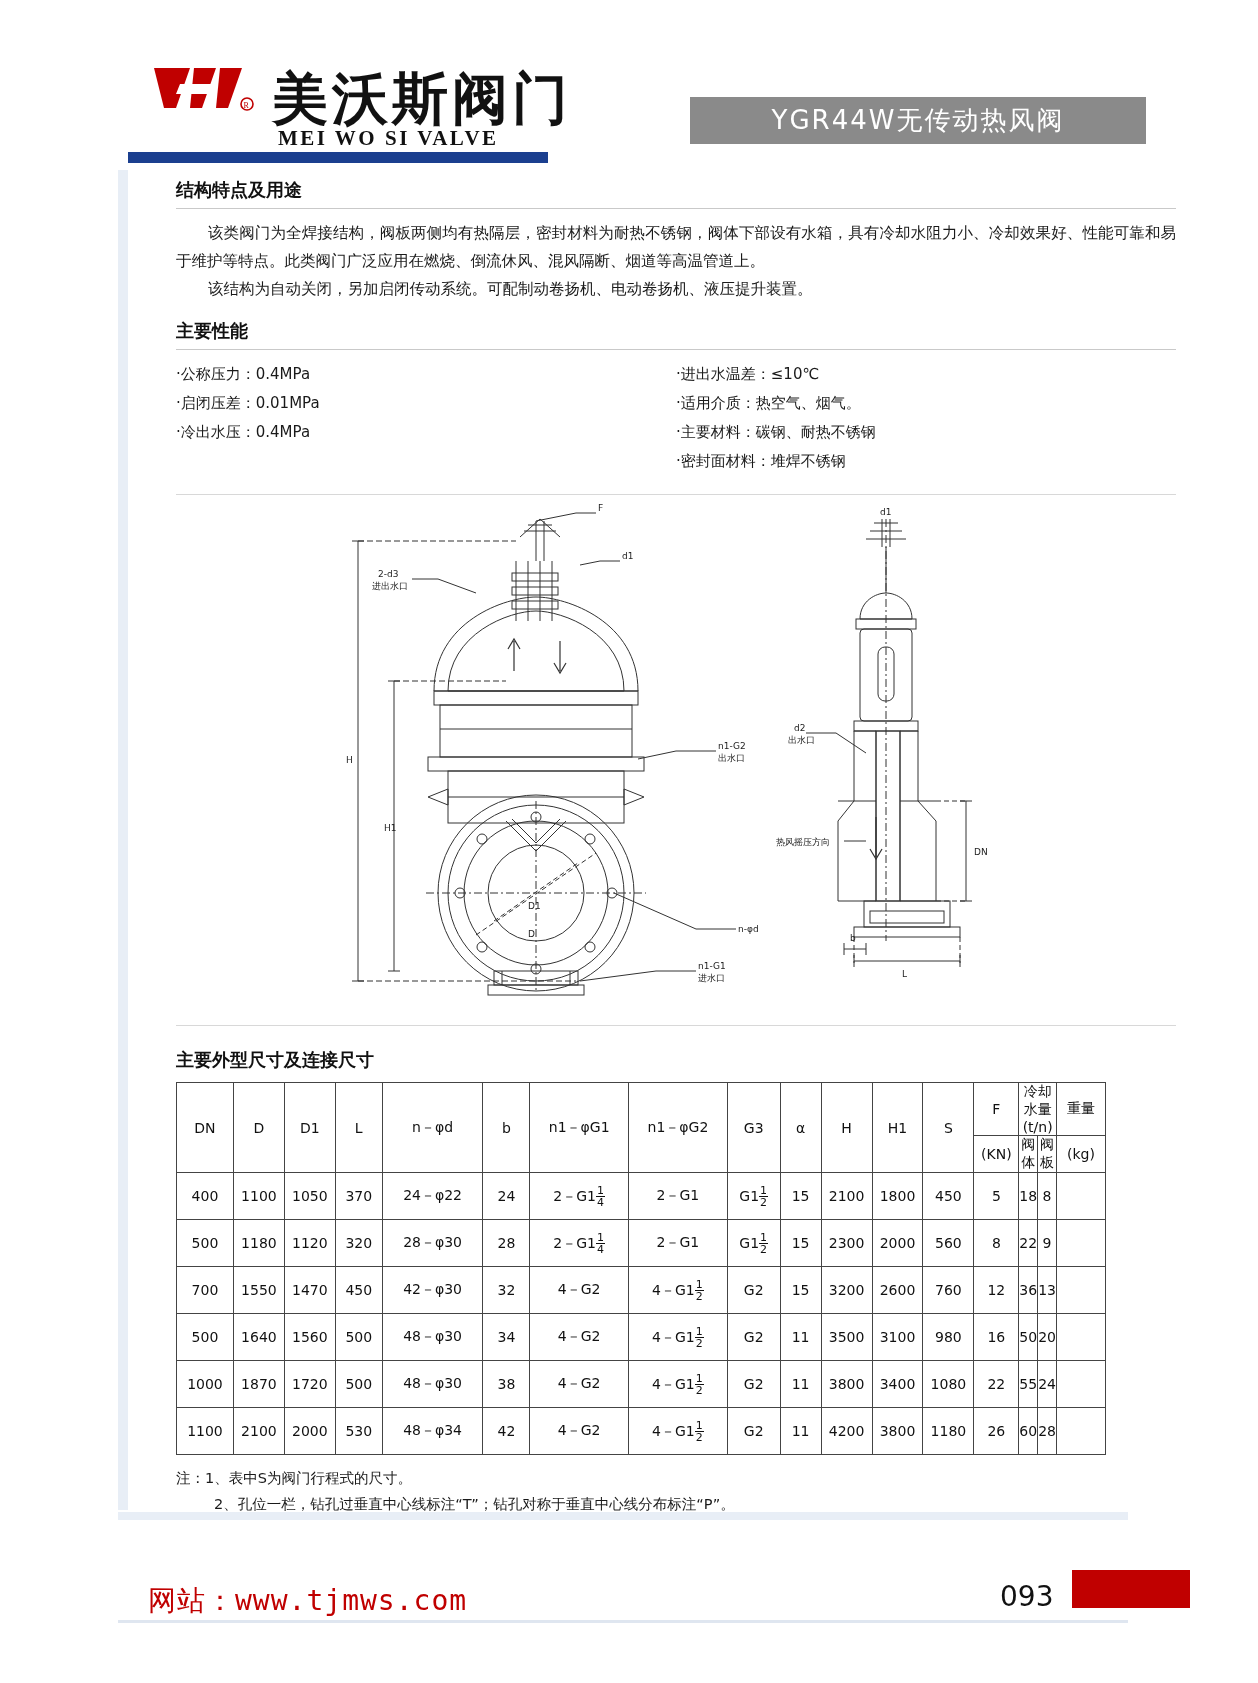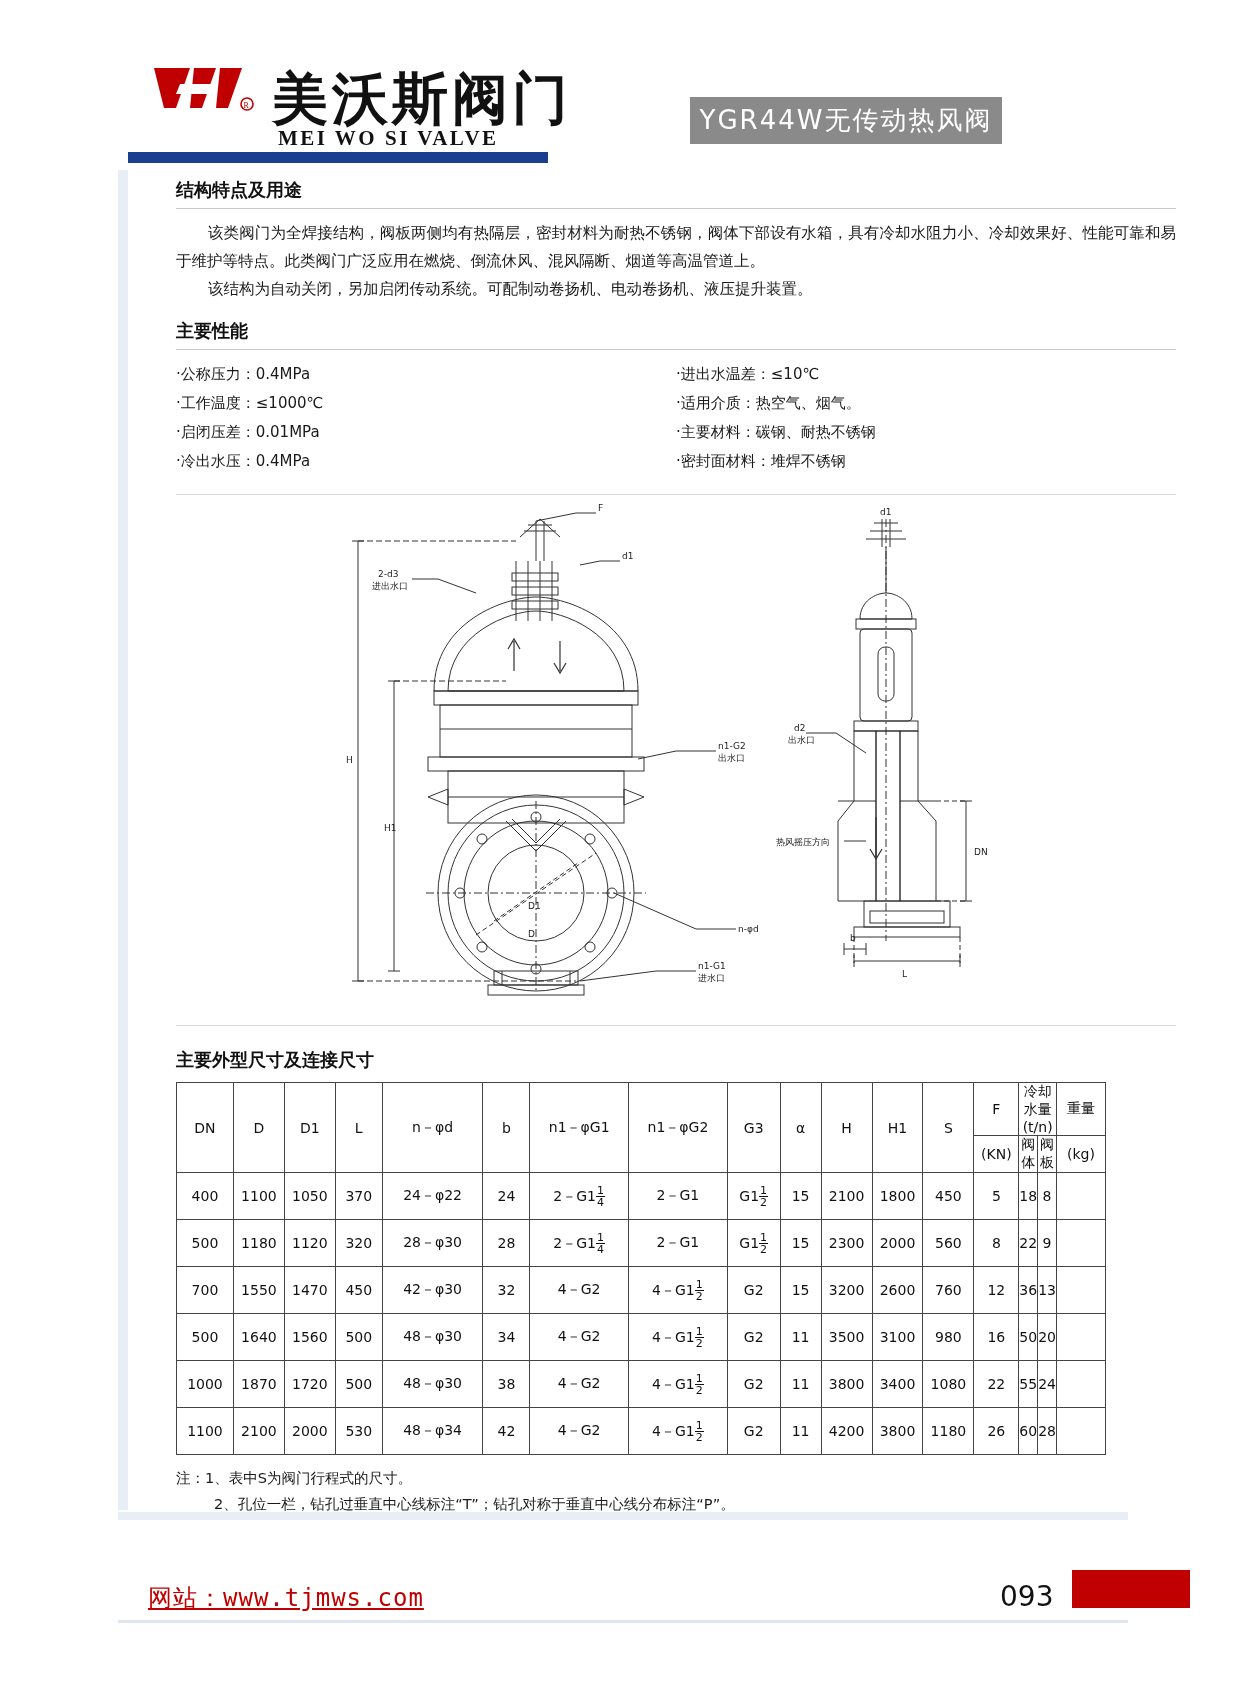--- a/index.html
+++ b/index.html
@@ -13,21 +13,21 @@
   }
   .page{position:relative;width:1258px;height:1683px;}
 
   
   .header{position:absolute;left:0;top:0;width:1258px;height:170px;}
   .logo-mark{position:absolute;left:150px;top:62px;width:105px;height:62px;}
   .logo-mark svg{display:block;}
   .logo-cn{position:absolute;left:272px;top:62px;font-size:56px;font-weight:bold;letter-spacing:4px;color:#111;font-family:"DejaVu Sans",sans-serif;}
   .logo-en{position:absolute;left:278px;top:126px;font-size:21px;letter-spacing:2.5px;color:#111;font-family:"Liberation Serif",serif;font-weight:bold;}
   .logo-underline{position:absolute;left:128px;top:152px;width:420px;height:11px;background:#1b3f8f;}
-  .title-band{position:absolute;left:690px;top:97px;width:312px;height:47px;background:#8a8a8a;}
+  .title-band{position:absolute;left:690px;top:97px;width:456px;height:47px;background:#8a8a8a;}
   .title-band span{display:block;color:#fff;font-size:26px;letter-spacing:2px;line-height:47px;text-align:center;font-family:"DejaVu Sans",sans-serif;}
 
   
   .leftbar{position:absolute;left:118px;top:170px;width:10px;height:1340px;background:#e8eef6;}
   .content{position:absolute;left:128px;top:178px;width:1000px;margin-left:48px;}
 
   .sec-title{font-size:18px;font-weight:bold;color:#111;font-family:"DejaVu Sans",sans-serif;padding-bottom:6px;}
   .rule{height:1px;background:#c9c9c9;margin:0 0 10px 0;}
   .para{font-size:15.5px;line-height:28px;color:#1a1a1a;font-family:"DejaVu Sans",sans-serif;text-align:justify;}
   .para.indent{text-indent:32px;}
@@ -60,21 +60,21 @@
   }
   table.dims thead th{height:30px;}
   .frac{display:inline-block;vertical-align:-0.45em;font-size:11px;line-height:1;text-align:center;}
   .frac .n{display:block;border-bottom:1px solid #111;padding:0 1px;}
   .frac .d{display:block;padding:0 1px;}
   .notes{font-size:14.5px;line-height:26px;margin-top:10px;font-family:"DejaVu Sans",sans-serif;color:#1a1a1a;}
   .notes div:nth-child(2){padding-left:38px;}
 
   
   .foot-rule{position:absolute;left:118px;top:1512px;width:1010px;height:8px;background:#e8eef6;}
-  .foot-site{position:absolute;left:148px;top:1582px;font-size:24px;color:#c00000;font-family:"DejaVu Sans Mono",monospace;letter-spacing:1px;text-decoration:underline;}
+  .foot-site{position:absolute;left:148px;top:1582px;font-size:28px;color:#c00000;font-family:"DejaVu Sans Mono",monospace;letter-spacing:1px;}
   .foot-page{position:absolute;left:1000px;top:1580px;font-size:28px;color:#111;font-family:"DejaVu Sans",sans-serif;}
   .foot-block{position:absolute;left:1072px;top:1570px;width:118px;height:38px;background:#c00000;}
   .foot-line{position:absolute;left:118px;top:1620px;width:1010px;height:3px;background:#dfe6f0;}
 </style>
 </head>
 <body>
 
 <div class="page">
 
   <div class="header">
@@ -104,21 +104,20 @@
     <div class="rule"></div>
     <div class="para indent">该类阀门为全焊接结构，阀板两侧均有热隔层，密封材料为耐热不锈钢，阀体下部设有水箱，具有冷却水阻力小、冷却效果好、性能可靠和易于维护等特点。此类阀门广泛应用在燃烧、倒流休风、混风隔断、烟道等高温管道上。</div>
     <div class="para indent">该结构为自动关闭，另加启闭传动系统。可配制动卷扬机、电动卷扬机、液压提升装置。</div>
 
     <div class="sec-title" style="margin-top:16px;">主要性能</div>
     <div class="rule"></div>
 
     <div class="specs">
       <div class="col">
         <div class="item">·公称压力：0.4MPa</div>
-        <div class="item">·工作温度：≤1000℃</div>
         <div class="item">·启闭压差：0.01MPa</div>
         <div class="item">·冷出水压：0.4MPa</div>
       </div>
       <div class="col">
         <div class="item">·进出水温差：≤10℃</div>
         <div class="item">·适用介质：热空气、烟气。</div>
         <div class="item">·主要材料：碳钢、耐热不锈钢</div>
         <div class="item">·密封面材料：堆焊不锈钢</div>
       </div>
     </div>

